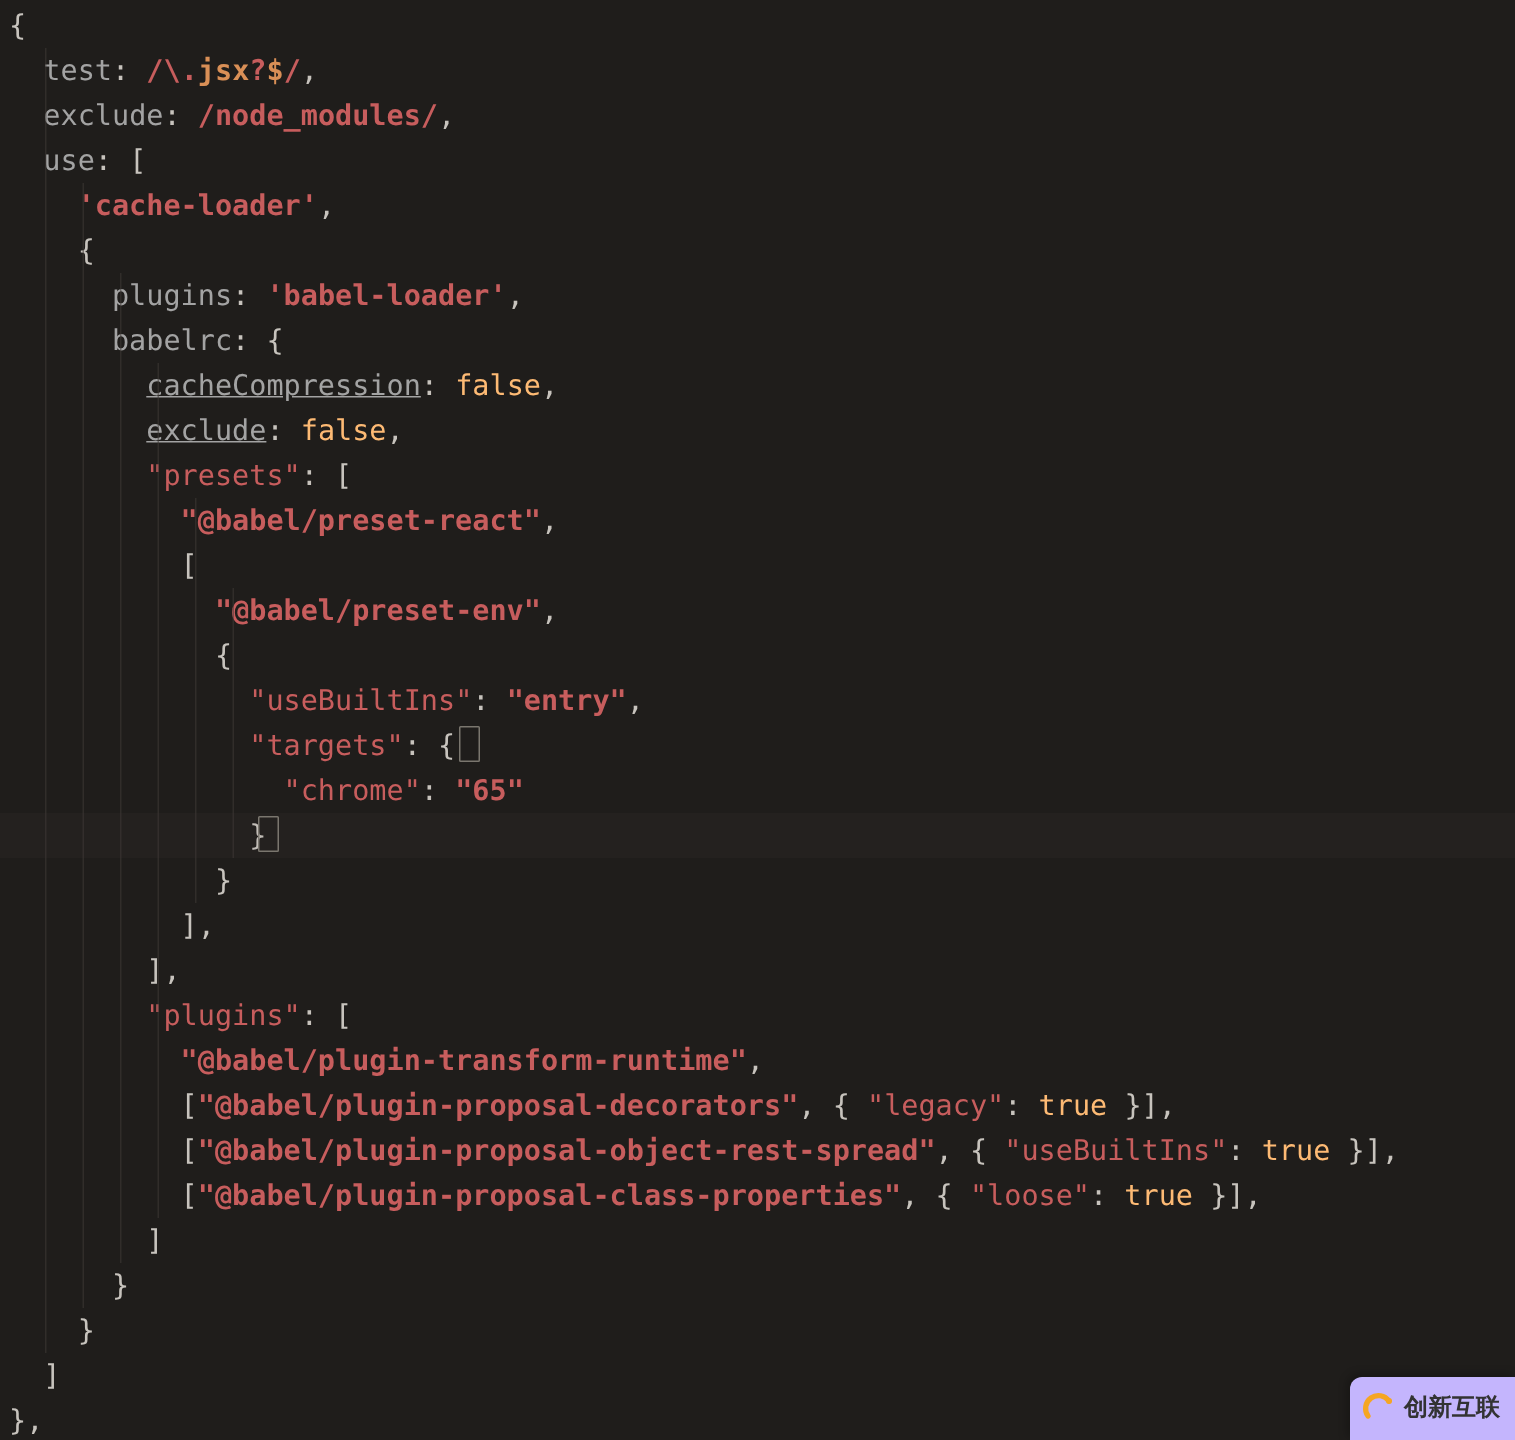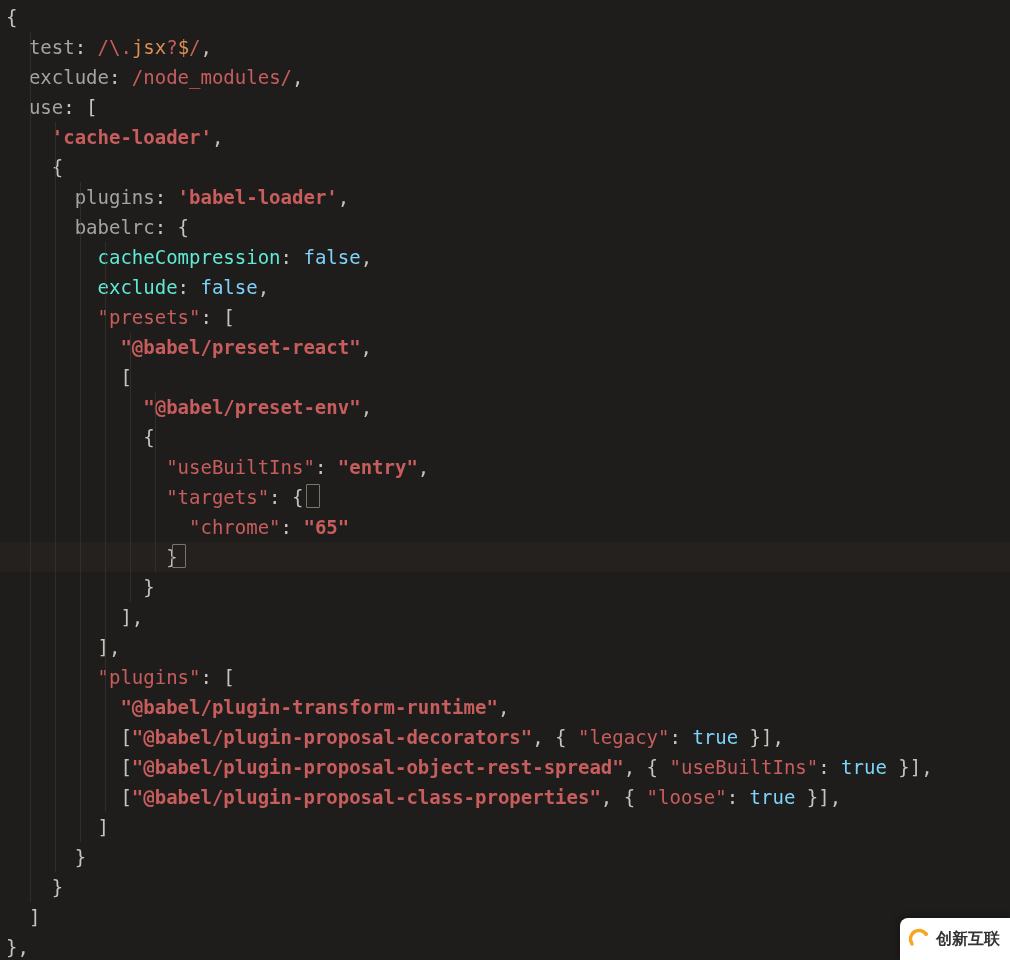--- a/index.html
+++ b/index.html
@@ -48,44 +48,44 @@
     position: absolute;
     border: 1px solid #7a766e;
     pointer-events: none;
     border-radius: 1px;
   }
   .badge {
     position: absolute;
     display: flex;
     align-items: center;
     gap: 6px;
-    background: #ffffff;
+    background: #c4b5fd;
     color: #333;
     font-family: -apple-system, BlinkMacSystemFont, "Segoe UI", sans-serif;
     font-size: 16px;
     font-weight: 600;
     padding: 6px 10px 6px 8px;
     border-top-left-radius: 8px;
     box-shadow: -2px -2px 6px rgba(0,0,0,0.25);
   }
   .badge .arc {
     position: relative;
     width: 22px;
     height: 22px;
   }
   .badge .arc svg { display:block; }
 
   
   .k-prop   { color: #a3a3a3; }  
-  .k-regex  { color: #c75d5d; }  
+  .k-regex  { color: #c75d5d; font-weight: bold; }  
   .k-str    { color: #c75d5d; font-weight: bold; }
   .k-punct  { color: #c7c3bd; }
   .k-qprop  { color: #c75d5d; }  
-  .k-bool   { color: #7dd3fc; }  
-  .k-propb  { color: #5eead4; }
+  .k-bool   { color: #fdba74; }  
+  .k-propb  { color: #a3a3a3; text-decoration: underline; }
 </style>
 </head>
 <body>
 
 <div class="editor">
 
   <div class="hl-line" style="top:542px;"></div>
 
   <div class="guides">
     <div class="guide" style="left:30px; top:32px;  height:870px;"></div>

